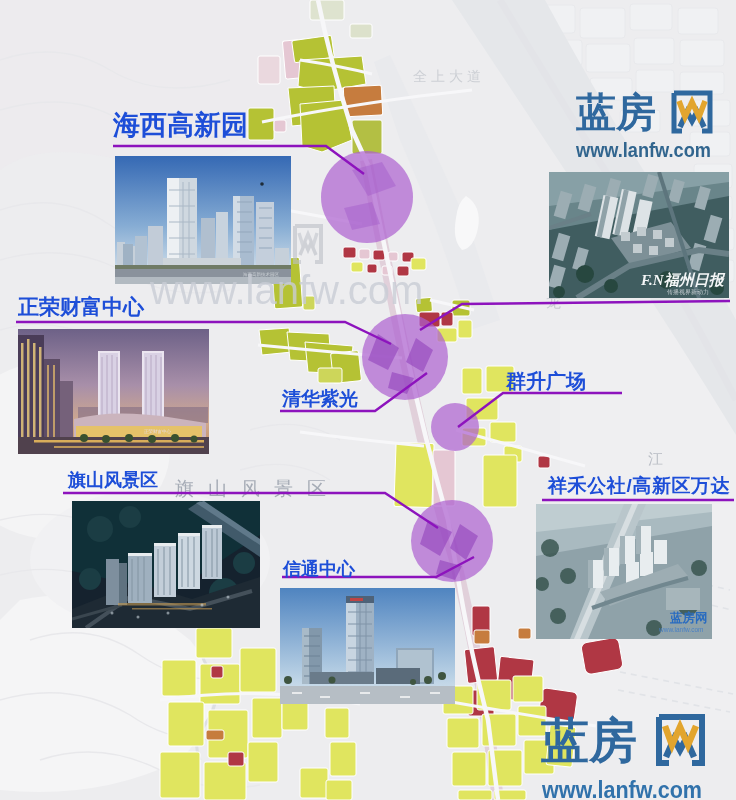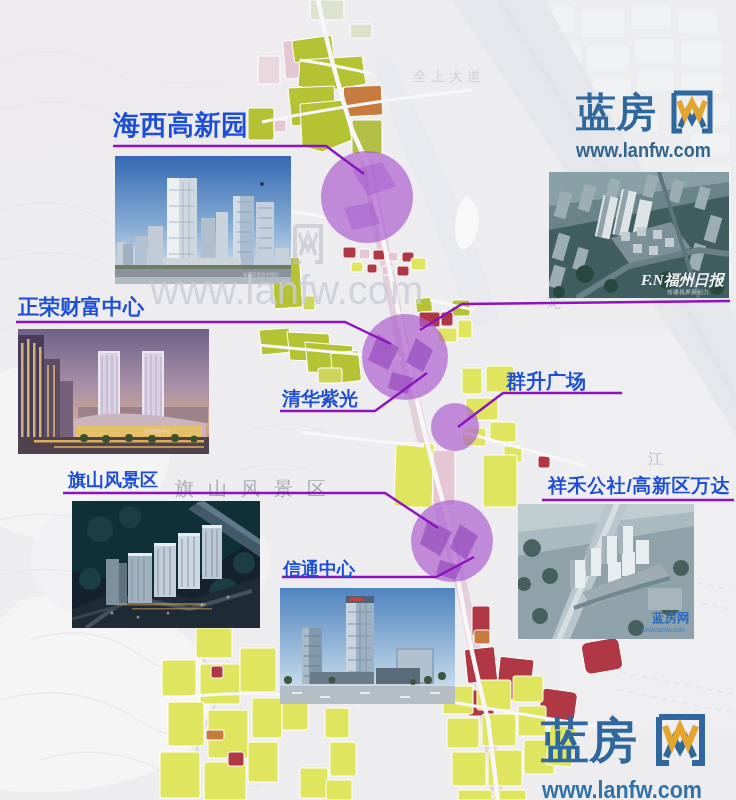--- a/index.html
+++ b/index.html
@@ -427,21 +427,21 @@
           <circle cx="36" cy="102" r="9"></circle>
           <circle cx="118" cy="108" r="9"></circle>
           <circle cx="62" cy="114" r="7"></circle>
           <circle cx="168" cy="116" r="7"></circle>
           <circle cx="10" cy="120" r="6"></circle>
         </g>
 <text x="92" y="113" font-size="15" font-weight="bold" fill="#f4f6f7" font-style="italic" font-family="Liberation Serif">F.N福州日报</text>
 <text x="118" y="122" font-size="6" fill="#c8d0d4">传播视界新动力</text>
 </svg></div>
 
-<div class="abs" style="left:518px;top:504px;width:176px;height:153px">
+<div class="abs" style="left:536px;top:504px;width:176px;height:153px">
 <svg width="176" height="135" viewBox="0 0 176 135">
 <rect width="176" height="135" fill="#8fa2a9"></rect>
 <path d="M0,0 H176 V22 L0,52 Z" fill="#a9bac0"></path>
 <path d="M0,0 H176 V8 L0,28 Z" fill="#bfcdd1"></path>
 <path d="M88,0 L110,0 L52,135 L34,135 Z" fill="#b9c6cb"></path>
 <path d="M96,0 L102,0 L44,135 L38,135 Z" fill="#d7dee1"></path>
 <g fill="#33504a" opacity="0.8">
           <circle cx="14" cy="44" r="9"></circle>
           <circle cx="32" cy="72" r="8"></circle>
           <circle cx="152" cy="102" r="10"></circle>

